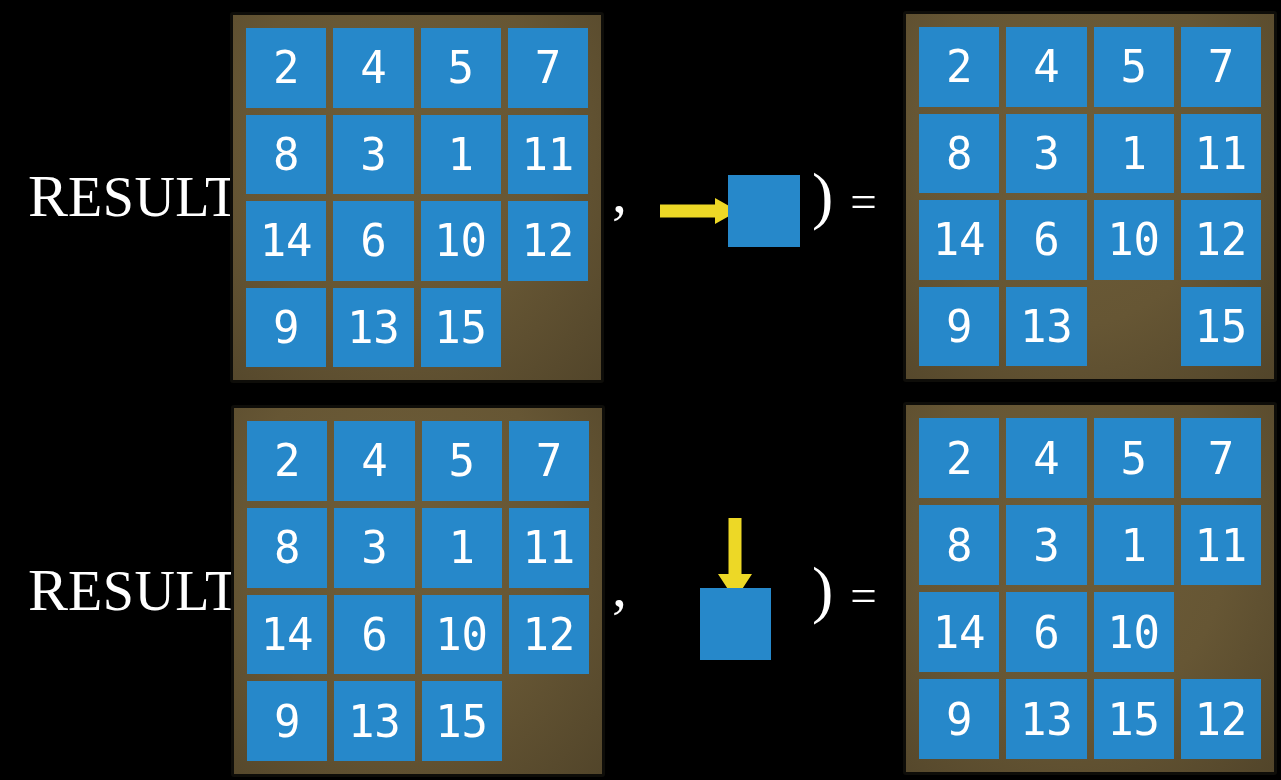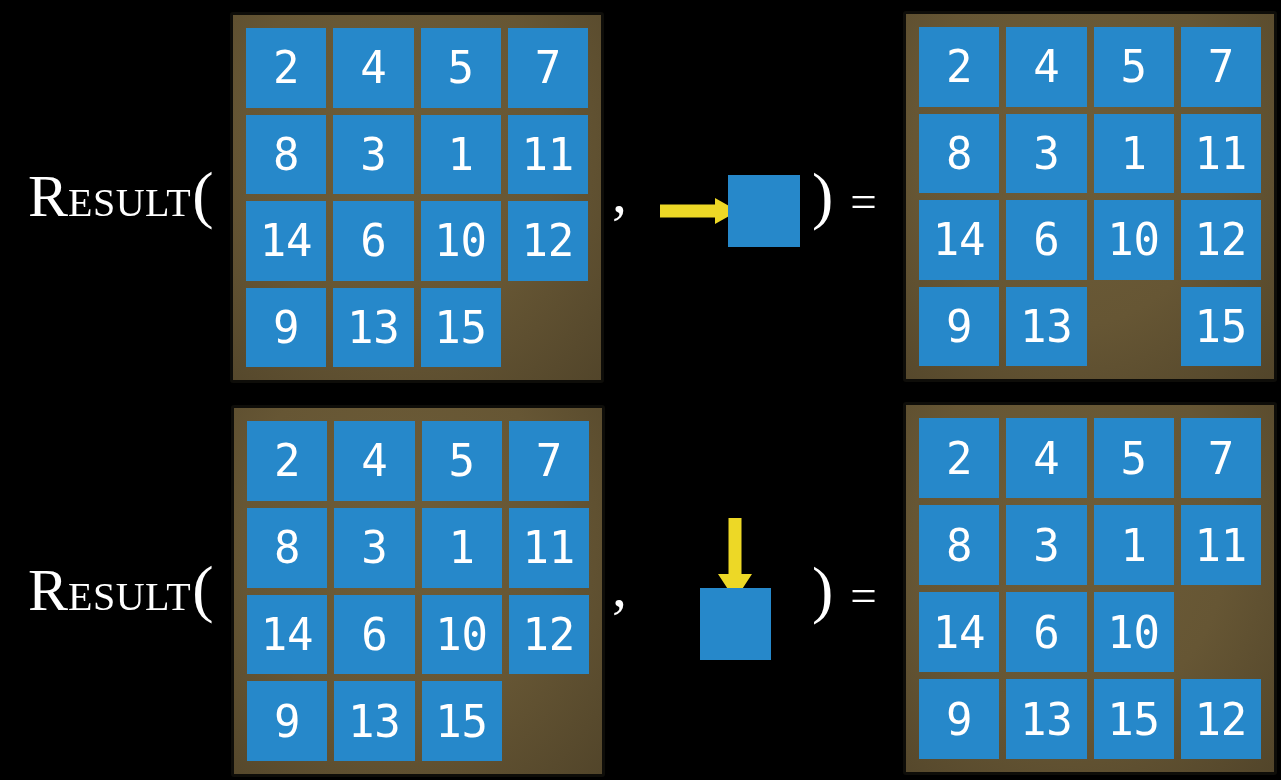--- a/index.html
+++ b/index.html
@@ -9,21 +9,21 @@
     height: 780px;
     background: var(--background, #000);
     overflow: hidden;
     font-family: "Liberation Serif", serif;
   }
   .eq-part { position: absolute; color: var(--text-white, #fff); }
 
   
   .result-label { display: flex; align-items: baseline; white-space: nowrap; }
   .cap   { font-size: 60px; line-height: 1; }
-  .sc    { font-size: 40px; line-height: 1; letter-spacing: 0.5px; }
+  .sc    { font-size: 56px; line-height: 1; letter-spacing: 0.5px; }
   .open-paren { font-size: 64px; line-height: 1; margin-left: 1px; }
 
   
   .comma { font-size: 60px; line-height: 1; }
   .close-group { display: flex; align-items: baseline; gap: 17px; }
   .close-paren { font-size: 64px; line-height: 1; }
   .equals { font-size: 47px; line-height: 1; }
 
   
   .board {

